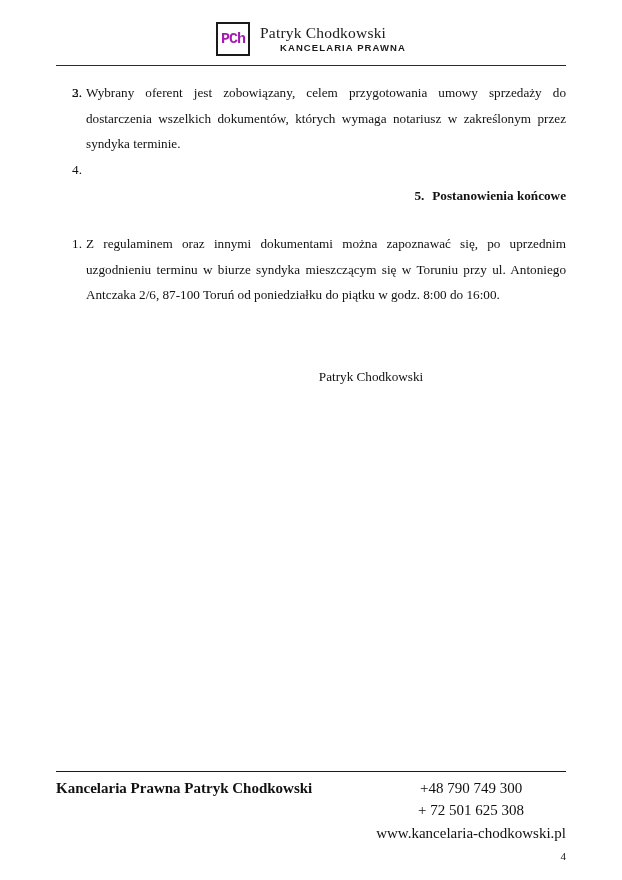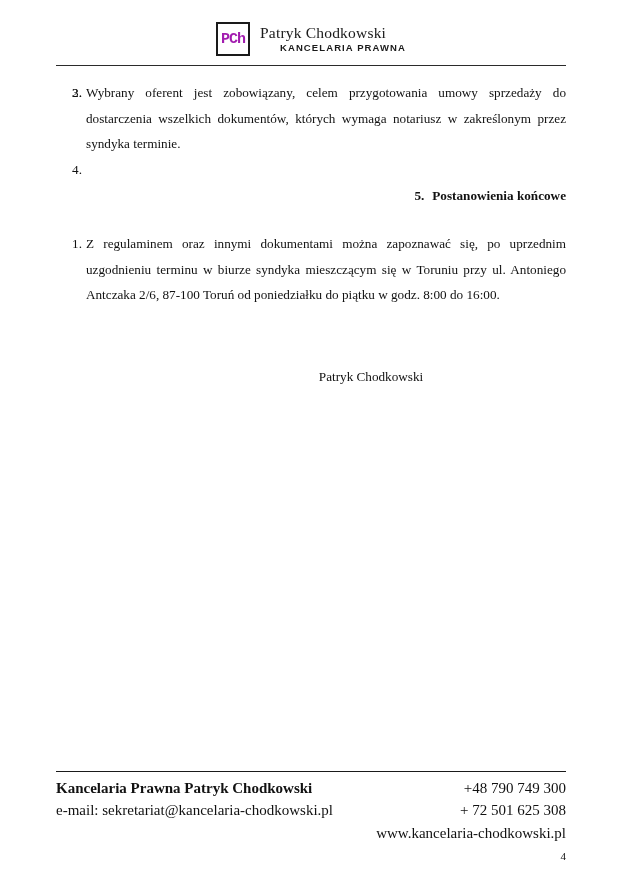--- a/index.html
+++ b/index.html
@@ -141,21 +141,21 @@
     font-size: 15px;
     line-height: 1.5;
   }
   .footer-left {
     text-align: left;
   }
   .footer-left .strong {
     font-weight: bold;
   }
   .footer-right {
-    text-align: right;
+    text-align: center;
   }
   .page-number {
     text-align: right;
     font-size: 11px;
     margin-top: 6px;
   }
 </style>
 </head>
 <body>
 
@@ -204,21 +204,20 @@
       <div>Patryk Chodkowski</div>
     </div>
 
   </div>
 
   <div class="footer">
     <div class="footer-rule"></div>
     <div class="footer-cols">
       <div class="footer-left">
         <div class="strong">Kancelaria Prawna Patryk Chodkowski</div>
-        <div>e-mail: sekretariat@kancelaria-chodkowski.pl</div>
       </div>
       <div class="footer-right">
         <div>+48 790 749 300</div>
         <div>+ 72 501 625 308</div>
         <div>www.kancelaria-chodkowski.pl</div>
       </div>
     </div>
     <div class="page-number">4</div>
   </div>
 

